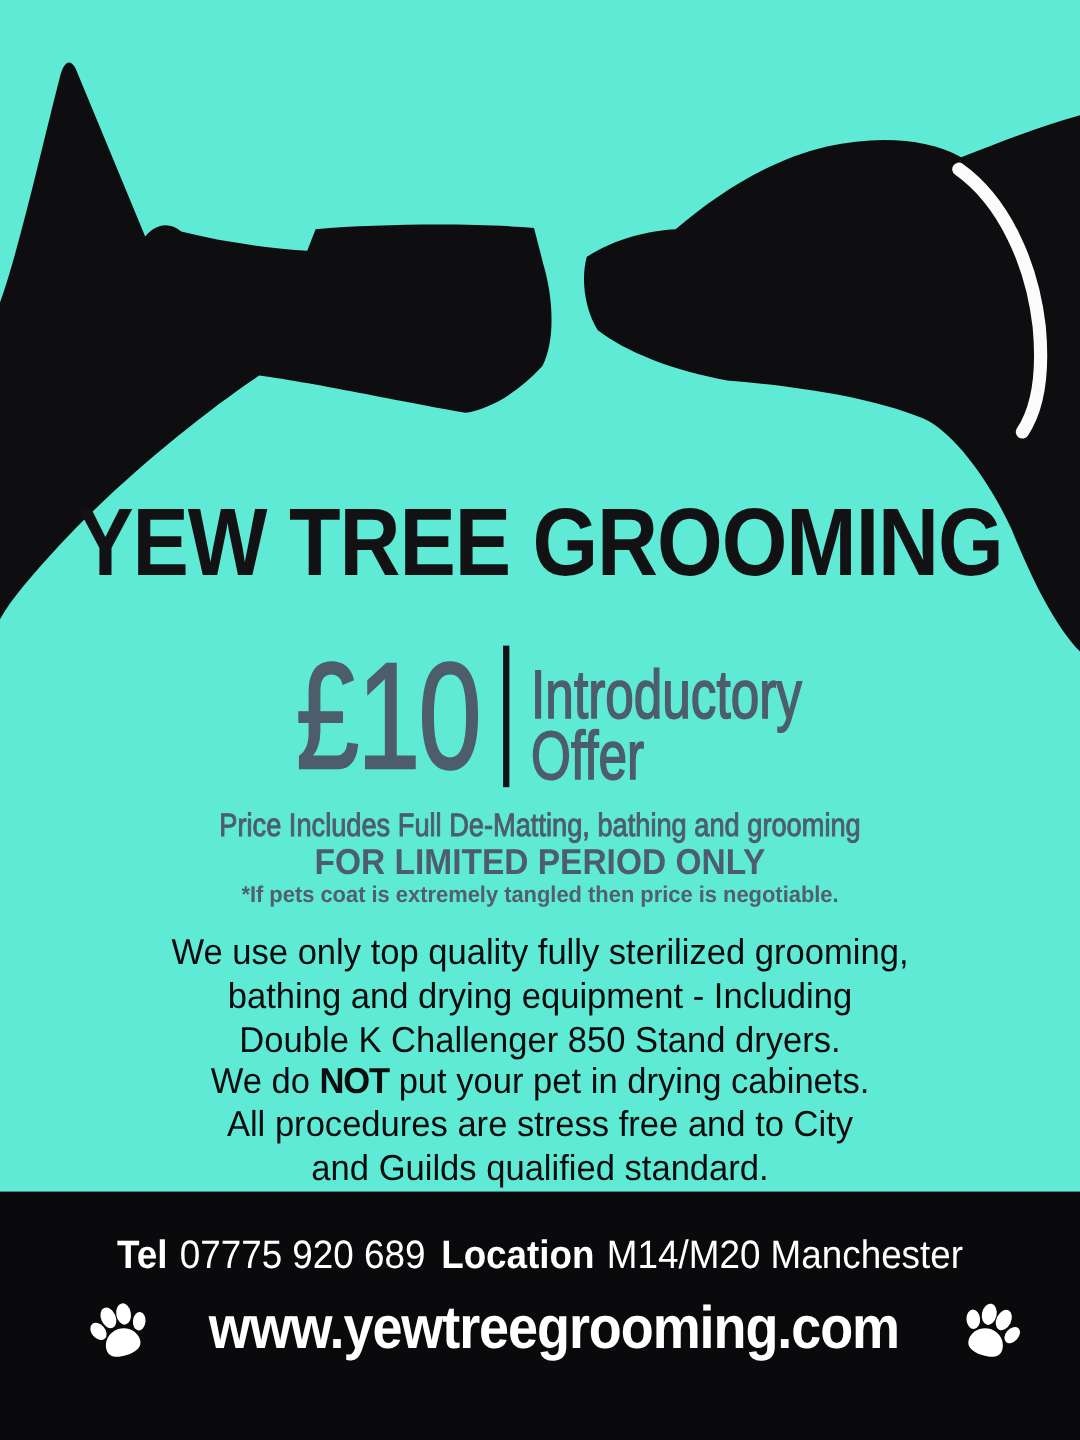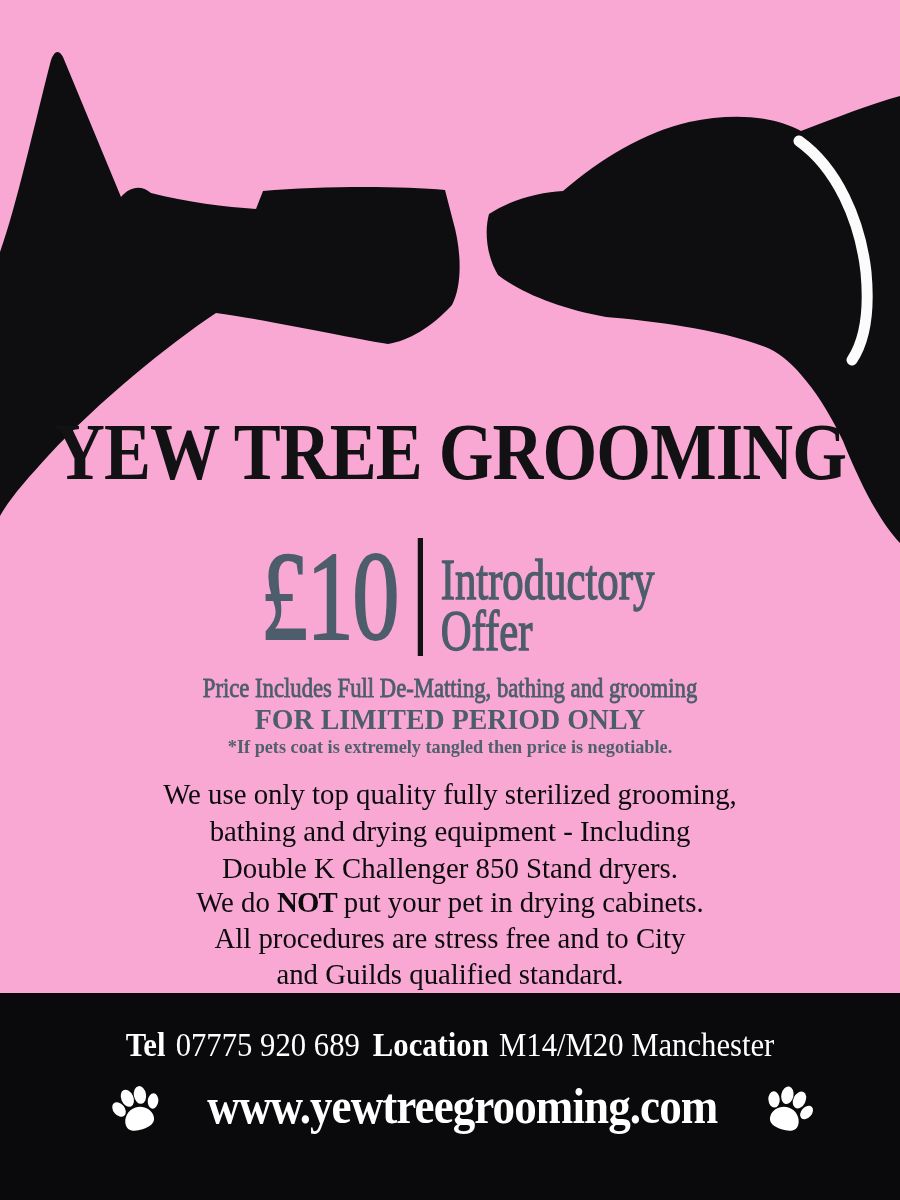--- a/index.html
+++ b/index.html
@@ -1,19 +1,19 @@
 <!DOCTYPE html>
 <html><head>
 <meta charset="utf-8">
 <style>
   html,body { margin:0; padding:0; }
   .poster {
     position:relative; width:900px; height:1200px;
-    background:#f9a8d4; overflow:hidden;
-    font-family:Liberation Serif, serif;
+    background:#5eead4; overflow:hidden;
+    font-family:Liberation Sans, sans-serif;
     -webkit-font-smoothing:antialiased;
   }
   .hero { position:absolute; top:0; left:0; width:900px; height:600px; }
 
   .line { position:absolute; left:0; width:900px; text-align:center; white-space:nowrap; }
 
   .title {
     top:412px; font-size:80px; line-height:80px; font-weight:700;
     letter-spacing:-1px; color:#121215;
     transform:scaleX(0.88);

